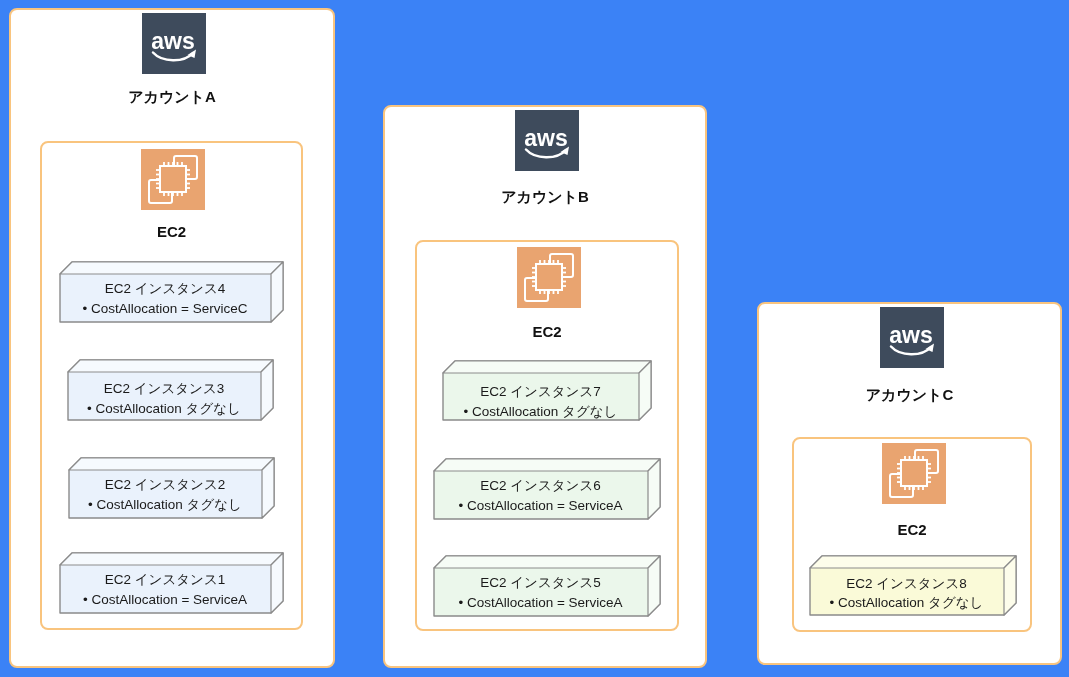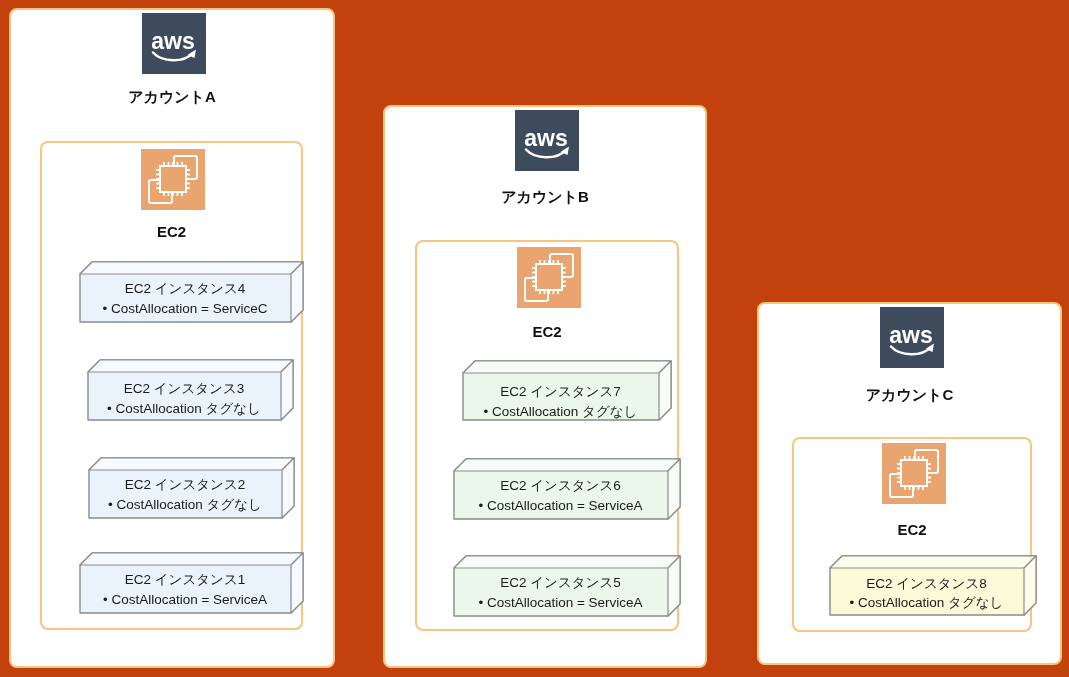--- a/index.html
+++ b/index.html
@@ -1,29 +1,29 @@
 <!DOCTYPE html>
 <html><head>
 <meta charset="utf-8">
 <style>
   html,body{margin:0;padding:0;background:#fff;}
   .canvas{
-    position:relative;width:1069px;height:677px;background:#c2410c;
+    position:relative;width:1069px;height:677px;background:#3b82f6;
     font-family:"Liberation Sans",sans-serif;overflow:hidden;
   }
   .group{
     position:absolute;border:2px solid #F9C47E;border-radius:8px;
     background:#fff;box-sizing:border-box;
   }
   .acct-name,.svc-label{
     position:absolute;left:0;width:100%;text-align:center;
     font-weight:bold;font-size:15px;color:#111;
   }
   .icon{position:absolute;line-height:0;}
-  .cube{position:absolute;margin-left:20px;}
+  .cube{position:absolute;}
   .cube-text{
     position:absolute;left:0;top:13px;right:13px;bottom:0;
     display:flex;flex-direction:column;align-items:center;justify-content:center;
     font-size:13.5px;line-height:1.42;color:#1a1a1a;text-align:center;white-space:nowrap;
   }
 </style>
 </head>
 <body>
 
 <div class="canvas">

